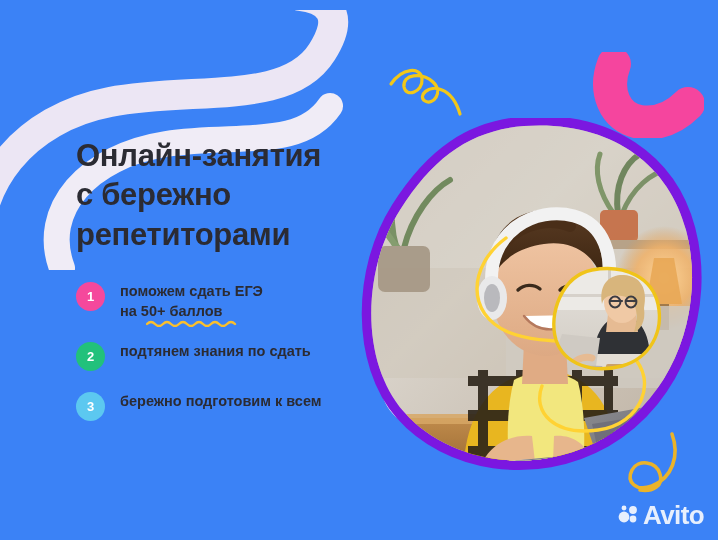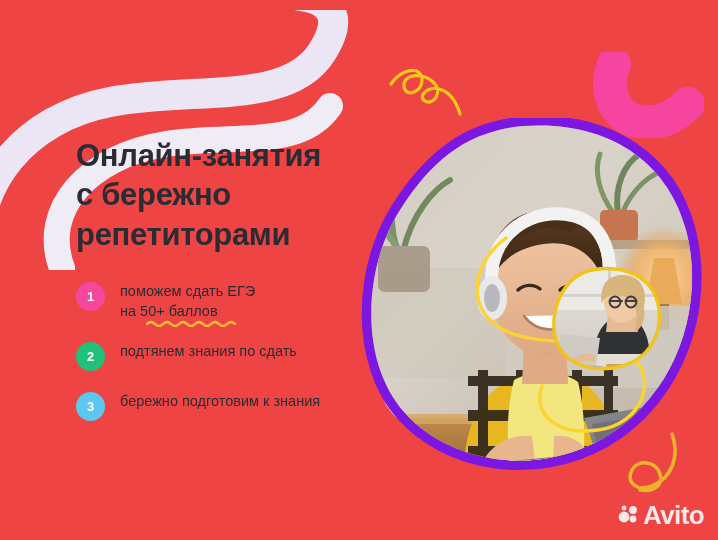--- a/index.html
+++ b/index.html
@@ -5,21 +5,21 @@
   * { margin:0; padding:0; box-sizing:border-box; }
   html,body { width:718px; height:540px; }
   body {
     font-family: "Liberation Sans", sans-serif;
     background:#f4f4f5;
     overflow:hidden;
   }
   .banner {
     position:relative;
     width:718px; height:540px;
-    background:#ef4444;
+    background:#3b82f6;
     overflow:hidden;
   }
 
   
   .deco { position:absolute; pointer-events:none; }
   #ribbon-svg  { left:-30px;  top:10px;  }
   #curl-svg    { left:388px;  top:62px;  }
   #pink-svg    { left:592px;  top:52px;  }
   #bloblav-svg { left:368px;  top:330px; }
   #loop-svg    { left:618px;  top:428px; }
@@ -42,21 +42,21 @@
   .badge {
     flex:0 0 auto;
     width:29px; height:29px; border-radius:50%;
     display:flex; align-items:center; justify-content:center;
     color:#ffffff; font-size:13px; font-weight:bold;
     margin-top:1px;
   }
   .btext {
     margin-left:15px;
     font-size:14.5px; line-height:1.38;
-    color:#2b2b33; font-weight:400;
+    color:#2b2b33; font-weight:700;
     position:relative;
   }
   .btext span { display:block; white-space:nowrap; }
   .wavy-underline {
     position:absolute; left:26px; top:39px;
     width:93px; height:7px;
   }
 
   
   #photo-stage { position:absolute; left:356px; top:118px; width:362px; height:370px; }
@@ -124,21 +124,21 @@
       <div class="btext">
         <span>подтянем знания по сдать</span>
       </div>
     </div>
 
     <div class="bullet-row">
       <div class="badge" style="background:#5cc8f0">
         <span>3</span>
       </div>
       <div class="btext">
-        <span>бережно подготовим к знания</span>
+        <span>бережно подготовим к всем</span>
       </div>
     </div>
 
   </div>
 
   <svg class="deco" id="bloblav-svg" width="130" height="130" viewBox="0 0 130 130">
     <path d="M58 6 C 92 2, 112 28, 108 56 C 104 86, 78 104, 50 98 C 22 92, 8 66, 14 40 C 20 16, 36 8, 58 6 Z" fill="#f0ebf3"></path>
     <path d="M22 62 C 34 55, 44 50, 52 47" stroke="#f5c518" stroke-width="8" stroke-linecap="round" fill="none"></path>
     <path d="M40 92 C 48 78, 56 68, 62 62" stroke="#f5c518" stroke-width="8" stroke-linecap="round" fill="none"></path>
     <path d="M76 78 C 77 90, 77 100, 76 110" stroke="#f5c518" stroke-width="9" stroke-linecap="round" fill="none"></path>

